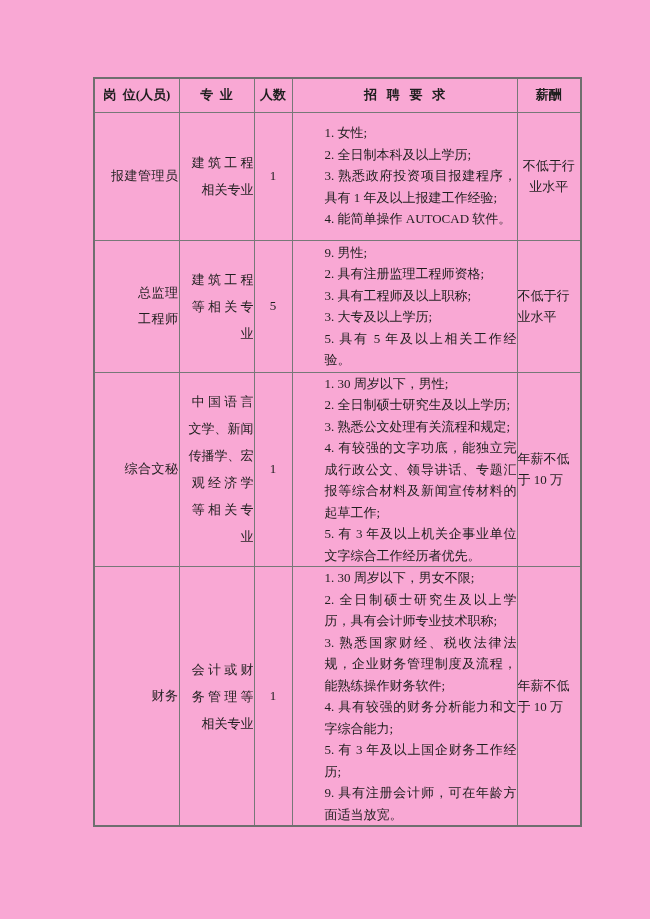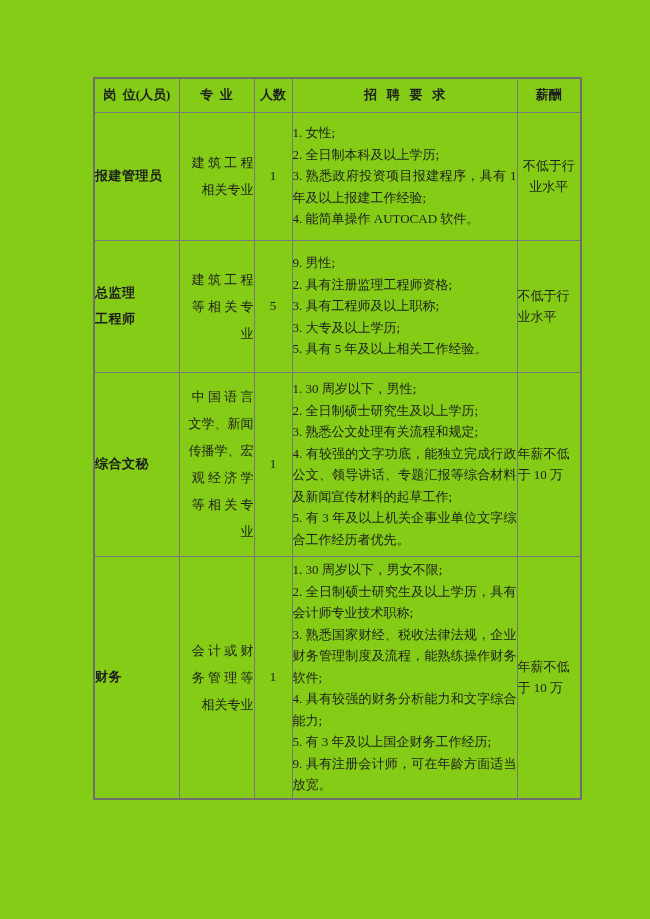--- a/index.html
+++ b/index.html
@@ -9,21 +9,21 @@
     height: 919px;
     background: #ffffff;
     font-family: "Liberation Serif", "DejaVu Serif", serif;
     color: #1e1e1e;
     overflow: hidden;
   }
   .page {
     position: relative;
     width: 650px;
     height: 919px;
-    background: #84cc16;
+    background: #f9a8d4;
   }
   table.recruit {
     position: absolute;
     left: 93px;
     top: 77px;
     border-collapse: collapse;
     table-layout: fixed;
     width: 487px;
     border: 2px solid #6f6f6f;
   }
@@ -40,22 +40,22 @@
   tr.r1        { height: 132px; }
   tr.r2        { height: 184px; }
   tr.r3        { height: 243px; }
   th {
     font-weight: bold;
     text-align: center;
     white-space: pre;
     font-size: 13px;
   }
   td.pos {
-    font-weight: bold;
-    text-align: left;
+    font-weight: normal;
+    text-align: right;
     white-space: pre-line;
     line-height: 26px;
     letter-spacing: 0.5px;
   }
   td.major {
     text-align: right;
     white-space: pre-line;
     line-height: 27px;
     padding: 0 5px 0 6px;
   }
@@ -64,20 +64,21 @@
     line-height: 16px;
   }
   td.req {
     padding: 4px 7px 4px 6px;
   }
   td.req p {
     margin: 0;
     text-align: justify;
     line-height: 21.5px;
     word-break: break-all;
+    padding-left: 32px;
   }
   td.salary {
     text-align: left;
     white-space: pre-line;
     line-height: 21px;
     padding: 0 3px 0 4px;
   }
   td.salary.center {
     text-align: center;
     padding: 0 2px;

